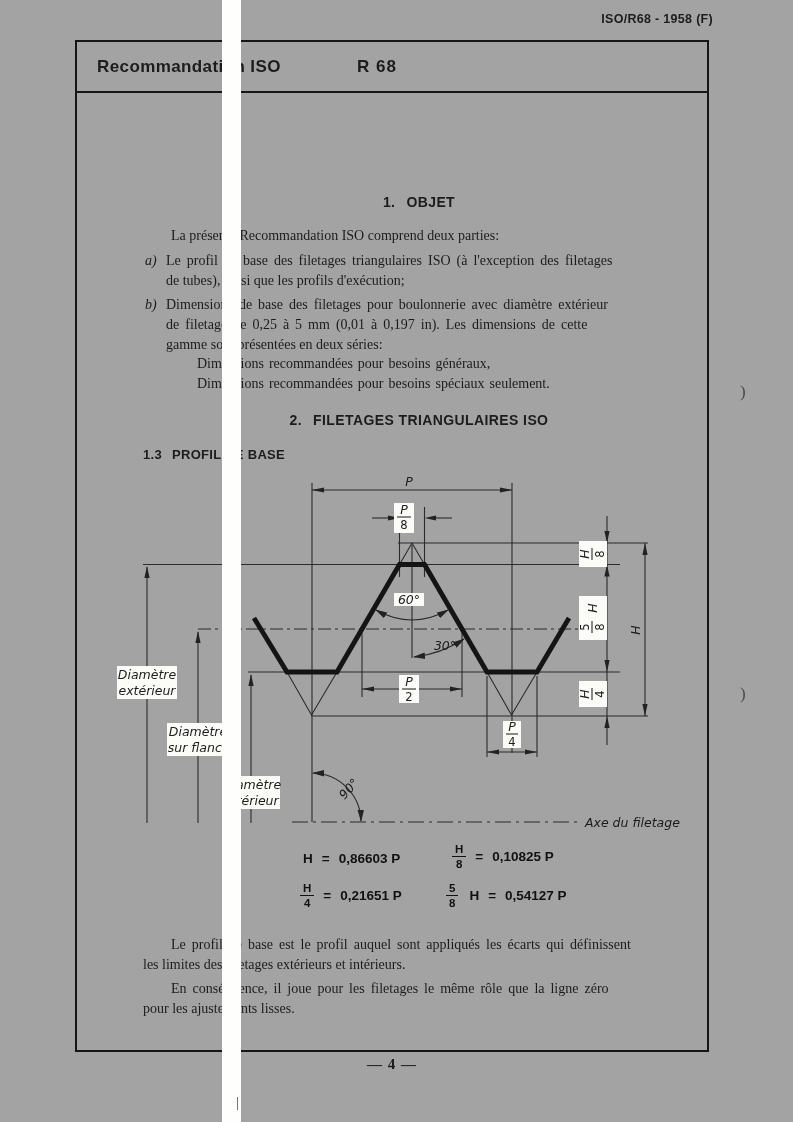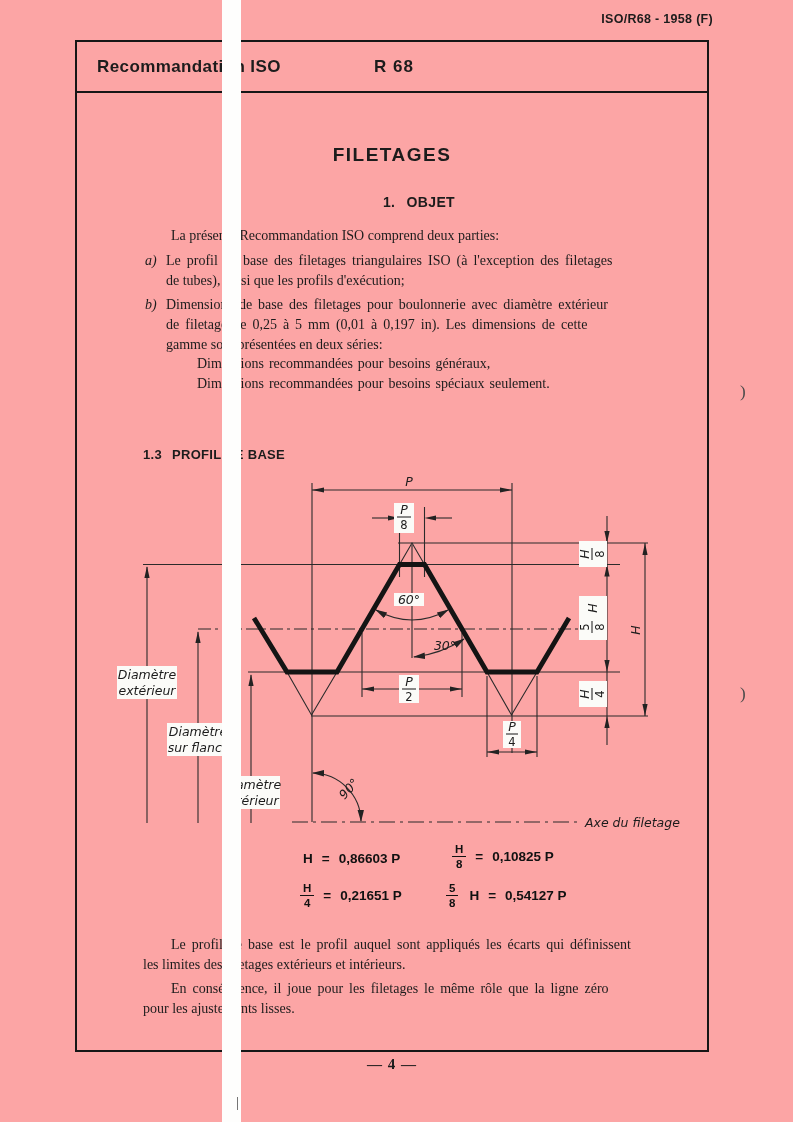--- a/index.html
+++ b/index.html
@@ -1,25 +1,25 @@
 <!DOCTYPE html>
 <html><head>
 <meta charset="utf-8">
 <style>
   html,body{margin:0;padding:0;background:#e8e8e4;}
-  .page{position:relative;width:793px;height:1122px;background:#fca5a5;overflow:hidden;
+  .page{position:relative;width:793px;height:1122px;background:#a3a3a3;overflow:hidden;
         font-family:"Liberation Serif",serif;color:#1c1c1c;}
   
   .frame{position:absolute;left:75px;top:40px;width:634px;height:1012px;
          box-sizing:border-box;border:2px solid #161616;}
   .hdr{position:relative;height:49px;border-bottom:2px solid #161616;
        font-family:"Liberation Sans",sans-serif;font-weight:bold;font-size:17px;}
   .hdr span{position:absolute;top:0;line-height:49px;white-space:nowrap;}
   .hdr .org{left:20px;letter-spacing:.4px;}
-  .hdr .code{left:297px;letter-spacing:1px;}
+  .hdr .code{left:280px;letter-spacing:1px;}
   .hdr .date{right:18px;}
   .docref{position:absolute;top:12px;right:80px;font-family:"Liberation Sans",sans-serif;
           font-weight:bold;font-size:12.5px;letter-spacing:.3px;}
   .title{position:absolute;left:77px;top:144px;width:630px;text-align:center;
          font-family:"Liberation Sans",sans-serif;font-weight:bold;font-size:19px;letter-spacing:1.5px;}
   .h-sec{position:absolute;left:77px;width:684px;text-align:center;
          font-family:"Liberation Sans",sans-serif;font-weight:bold;font-size:14px;letter-spacing:.4px;}
   .h-sec .num{margin-right:11px;}
   .h-sub{position:absolute;left:143px;font-family:"Liberation Sans",sans-serif;
          font-weight:bold;font-size:13px;letter-spacing:.3px;}
@@ -60,21 +60,20 @@
 
   <div class="docref">ISO/R68 - 1958 (F)</div>
 
   <div class="frame">
     <div class="hdr">
       <span class="org">Recommandation ISO</span>
       <span class="code">R 68</span>
     </div>
   </div>
 
-  <div class="title">FILETAGES</div>
 
   <div class="h-sec" style="top:194px;">
     <span class="num">1.</span><span>OBJET</span>
   </div>
 
   <div class="para" style="top:226px;">
     <div class="ln ind">La présente Recommandation ISO comprend deux parties:</div>
   </div>
 
   <div class="para item" style="top:251px;">
@@ -90,20 +89,23 @@
     <div class="ilines">
       <div class="ln fj">Dimensions de base des filetages pour boulonnerie avec diamètre extérieur</div>
       <div class="ln fj">de filetage de 0,25 à 5 mm (0,01 à 0,197 in). Les dimensions de cette</div>
       <div class="ln">gamme sont présentées en deux séries:</div>
     </div>
   </div>
 
   <div class="dimline" style="top:356px;">Dimensions recommandées pour besoins généraux,</div>
   <div class="dimline" style="top:376px;">Dimensions recommandées pour besoins spéciaux seulement.</div>
 
+  <div class="h-sec" style="top:412px;">
+    <span class="num">2.</span><span>FILETAGES TRIANGULAIRES ISO</span>
+  </div>
 
   <div class="h-sub" style="top:447px;">
     <span class="num">1.3</span><span>PROFIL DE BASE</span>
   </div>
 
   <svg class="diagram" width="640" height="372" viewBox="75 470 640 372">
     <defs>
       <marker id="ah" viewBox="0 0 12 8" refX="11" refY="4" markerWidth="12" markerHeight="8" orient="auto-start-reverse" markerUnits="userSpaceOnUse">
         <path d="M12,4 L0,0.8 L0,7.2 z" fill="#222"></path>
       </marker>

